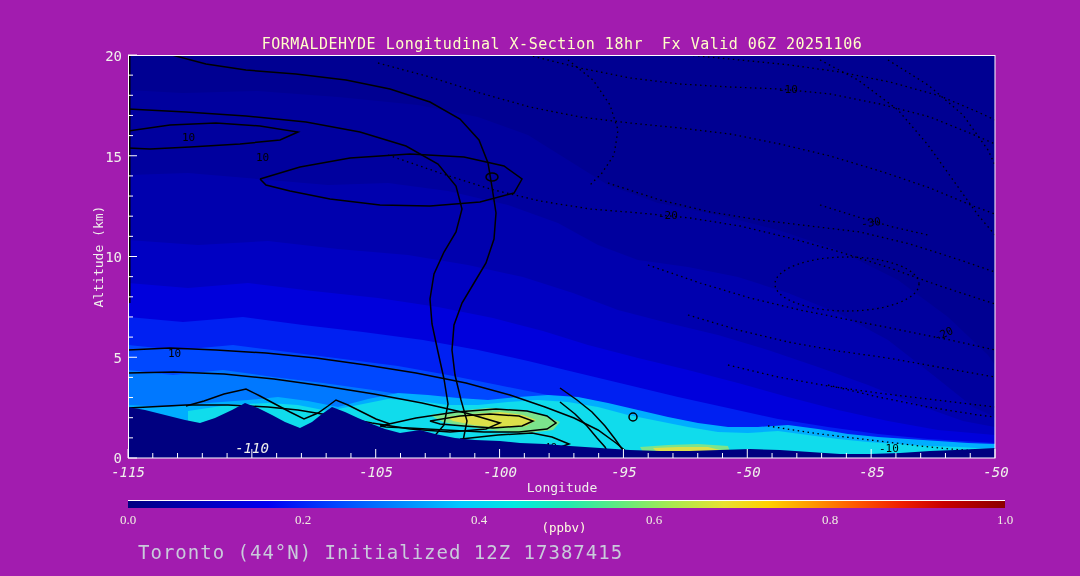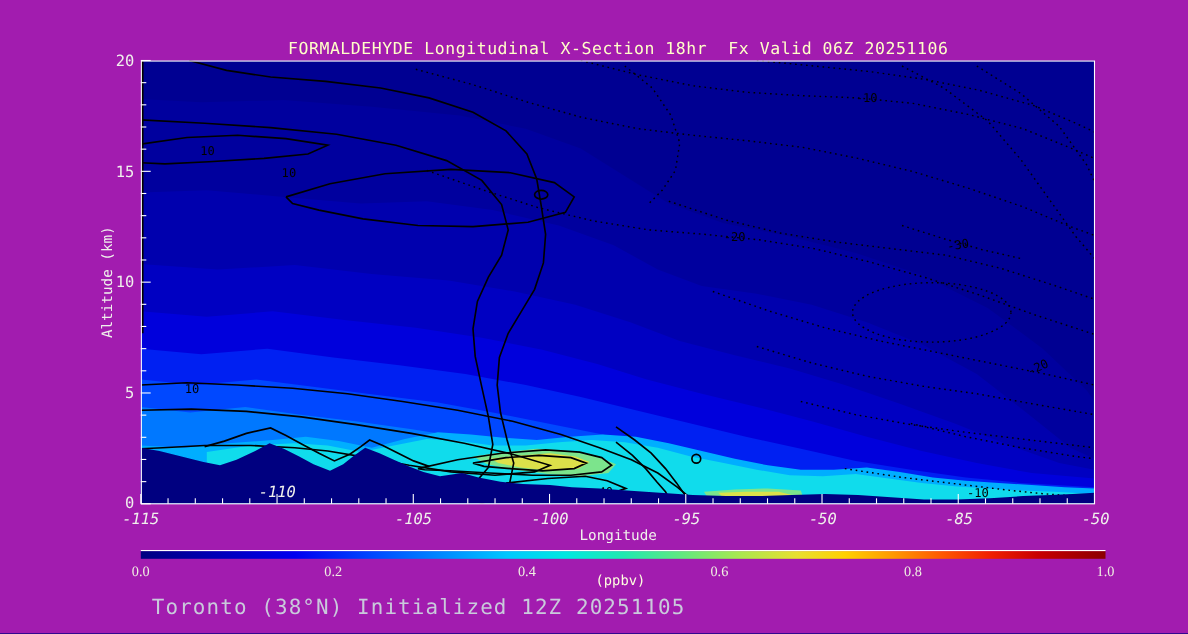--- a/index.html
+++ b/index.html
@@ -182,14 +182,14 @@
 
   <div id="cbar"></div>
   <div class="t cbtick" style="left:104px;">0.0</div>
   <div class="t cbtick" style="left:279px;">0.2</div>
   <div class="t cbtick" style="left:455px;">0.4</div>
   <div class="t cbtick" style="left:630px;">0.6</div>
   <div class="t cbtick" style="left:806px;">0.8</div>
   <div class="t cbtick" style="left:981px;">1.0</div>
   <div id="ppbv" class="t">(ppbv)</div>
 
-  <div id="footer" class="t">Toronto (38°N) Initialized 12Z 20251105</div>
+  <div id="footer" class="t">Toronto (44°N) Initialized 12Z 17387415</div>
 </div>
 
 </body></html>

